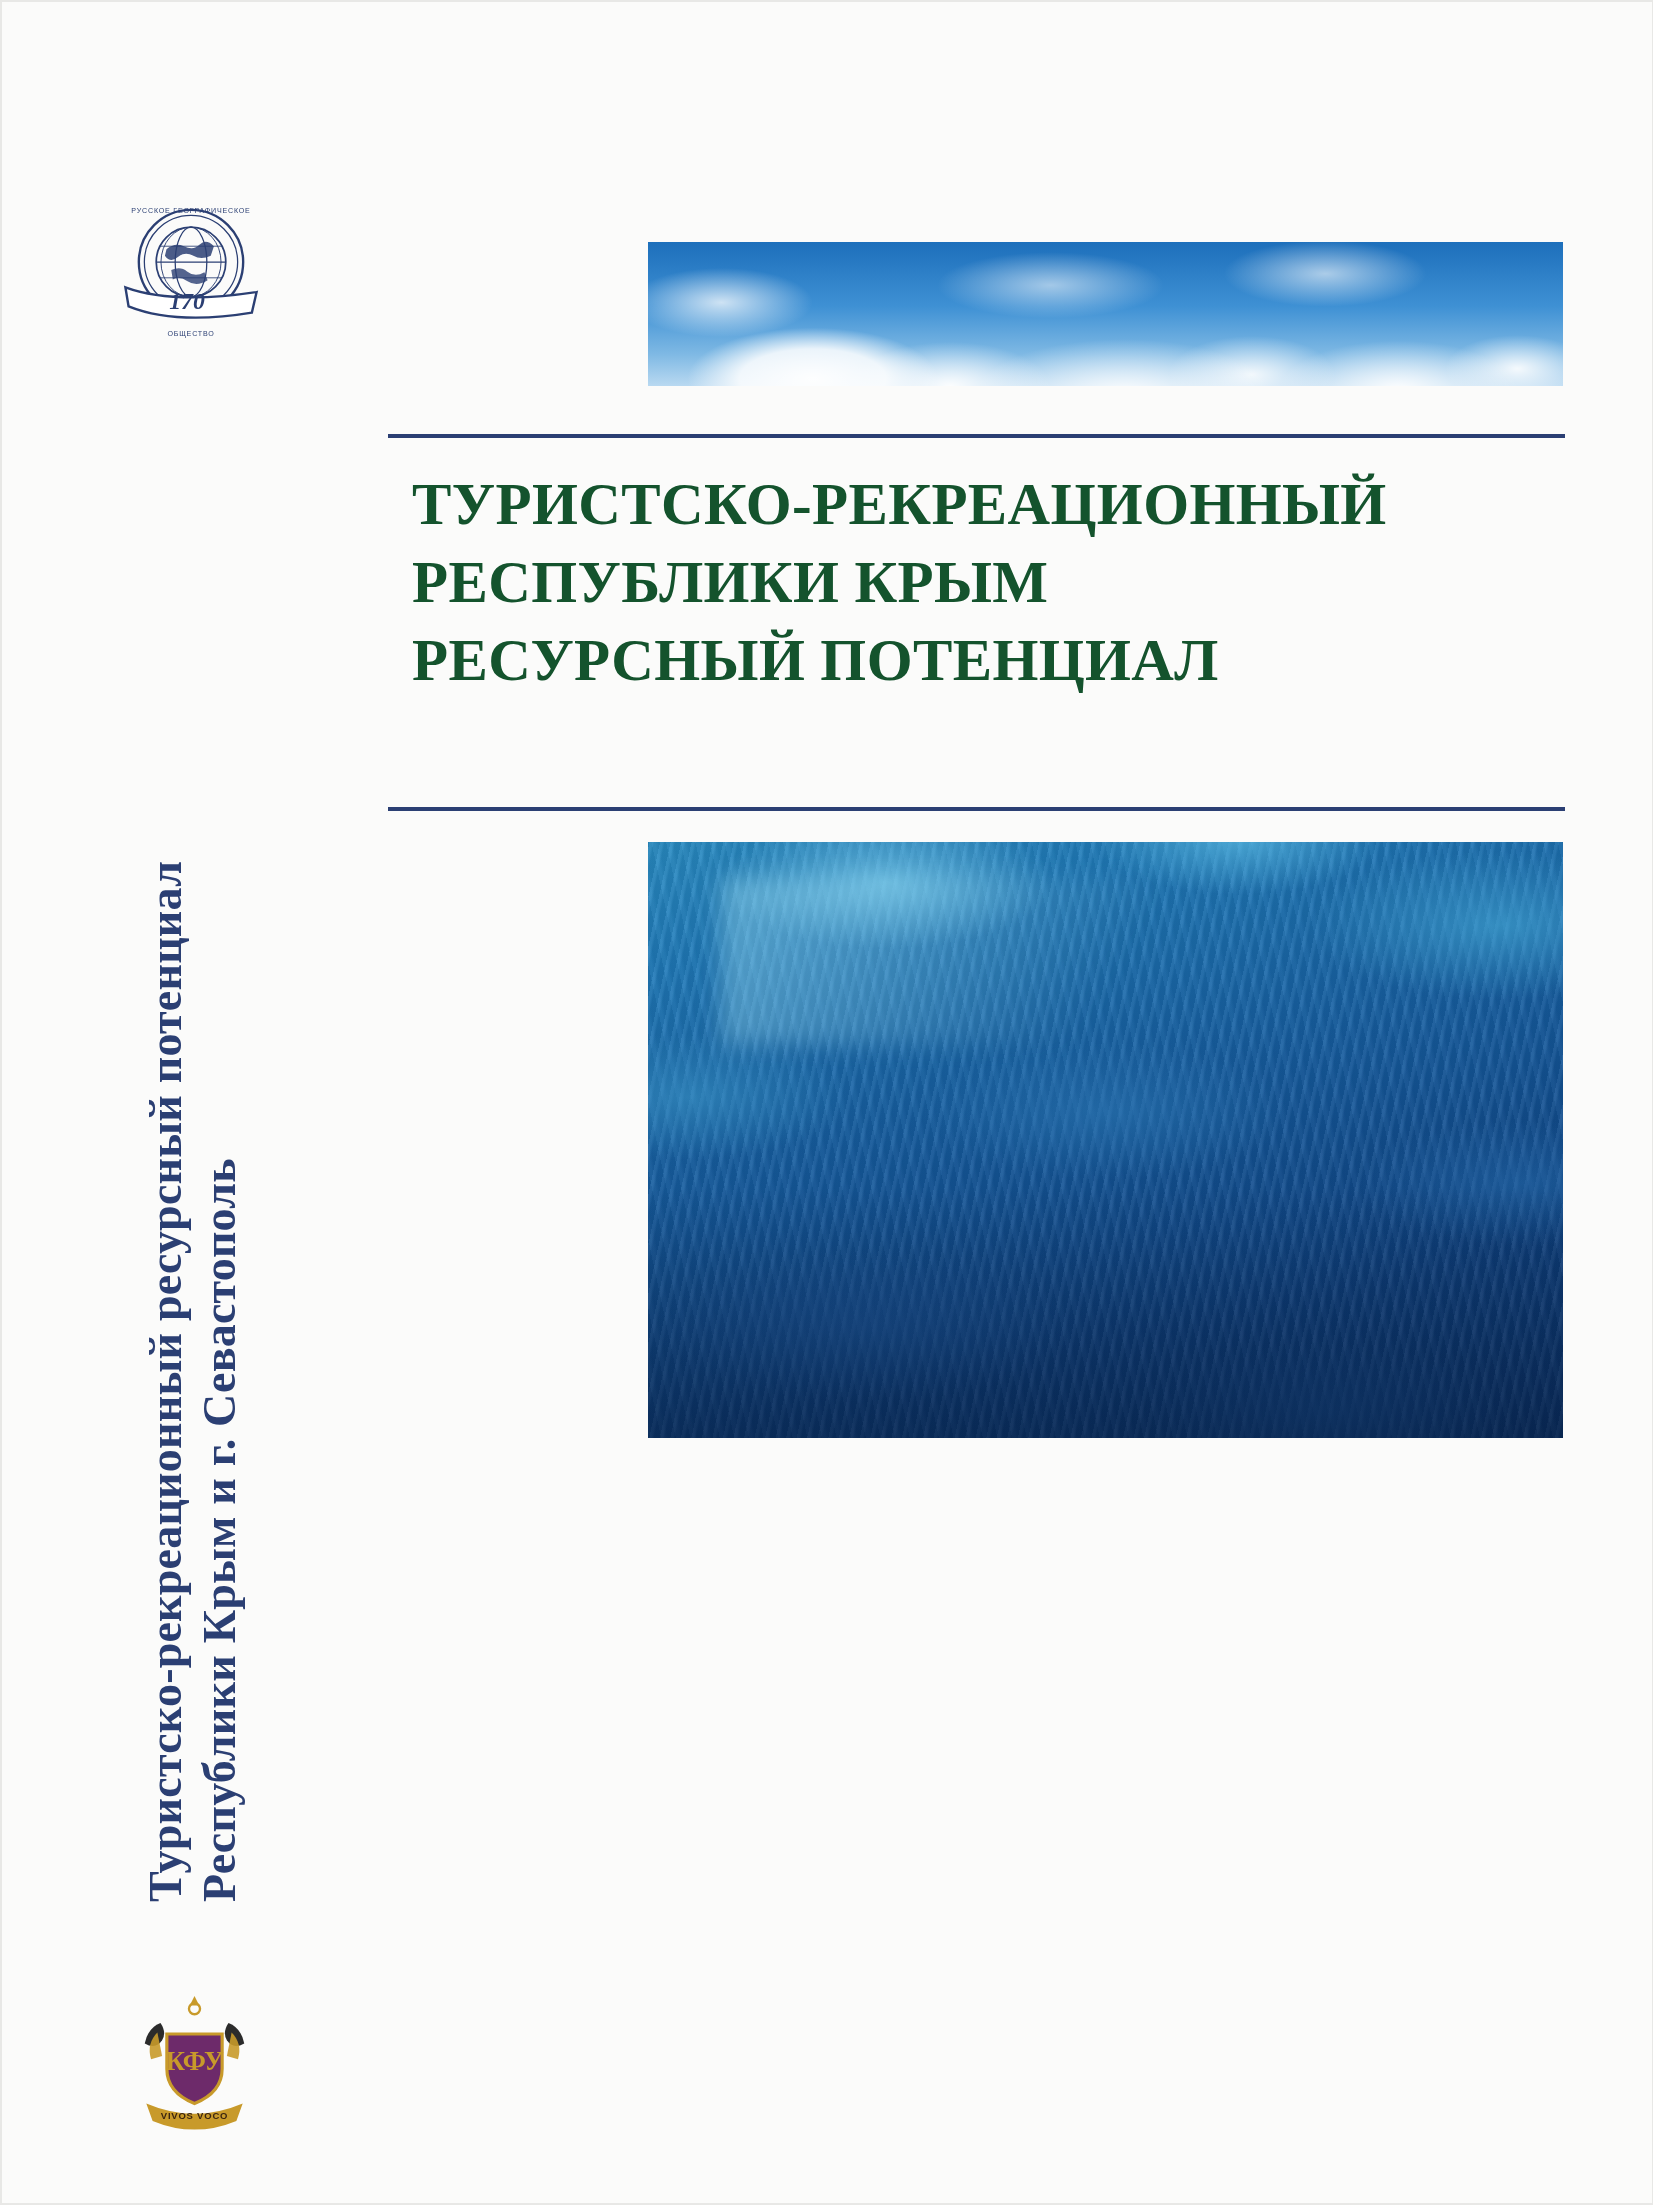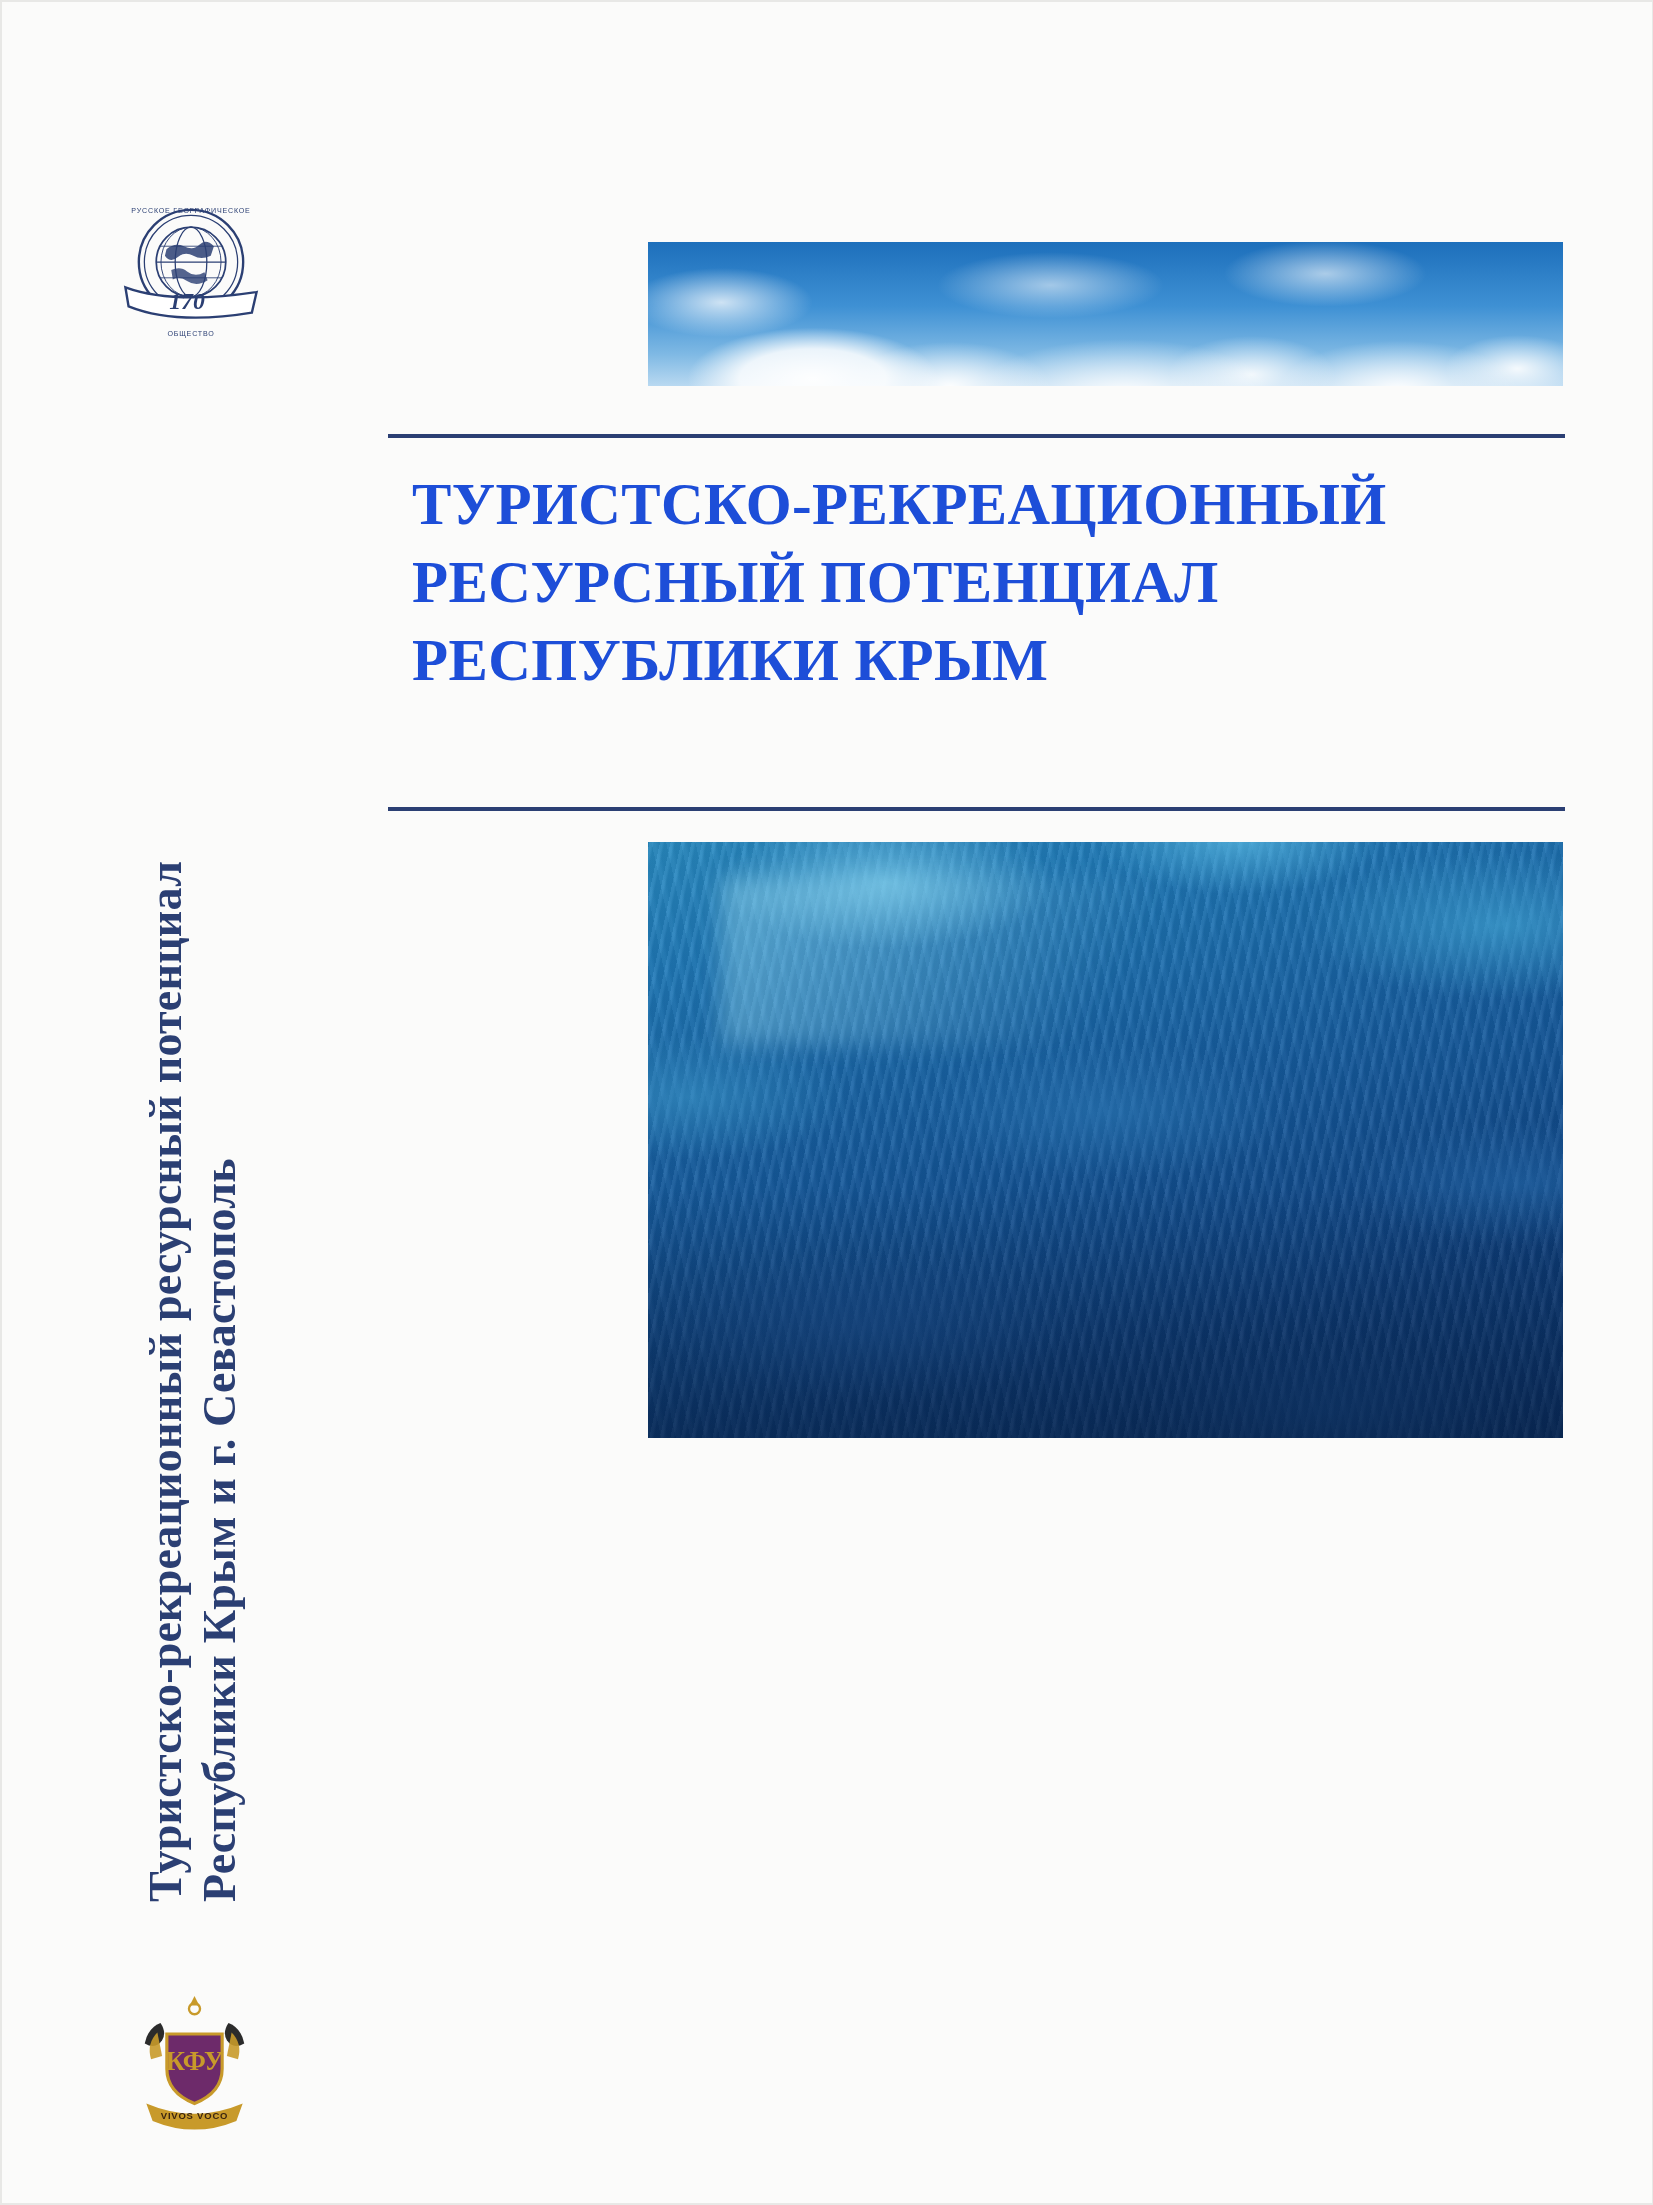--- a/index.html
+++ b/index.html
@@ -102,21 +102,21 @@
     background: #2b3f73;
   }
   .rule-top { top: 434px; }
   .rule-bottom { top: 807px; }
 
   .title {
     position: absolute;
     left: 412px;
     top: 466px;
     width: 1157px;
-    color: #1d4ed8;
+    color: #14532d;
     font-weight: bold;
     font-size: 59px;
     line-height: 1.32;
     letter-spacing: 0.4px;
   }
   .title-line { white-space: nowrap; }
 
   
   .sea-photo {
     position: absolute;
@@ -205,22 +205,22 @@
   </div>
 
   <div class="sky-photo">
     <div class="sky-bg"></div>
   </div>
 
   <div class="rule rule-top"></div>
 
   <div class="title">
     <div class="title-line">ТУРИСТСКО-РЕКРЕАЦИОННЫЙ</div>
+    <div class="title-line">РЕСПУБЛИКИ КРЫМ</div>
     <div class="title-line">РЕСУРСНЫЙ ПОТЕНЦИАЛ</div>
-    <div class="title-line">РЕСПУБЛИКИ КРЫМ</div>
   </div>
 
   <div class="rule rule-bottom"></div>
 
   <div class="sea-photo">
     <div class="sea-bg"></div>
     <div class="sea-sheen"></div>
     <div class="sea-dark"></div>
   </div>
 

